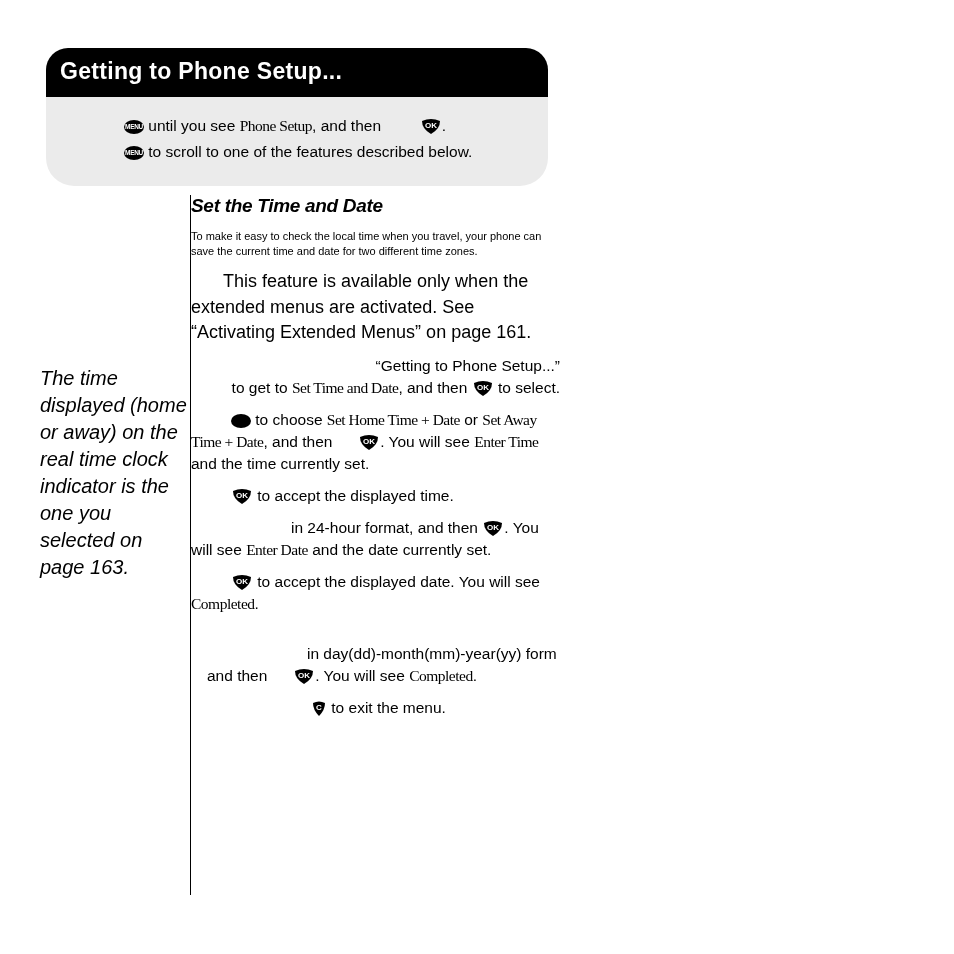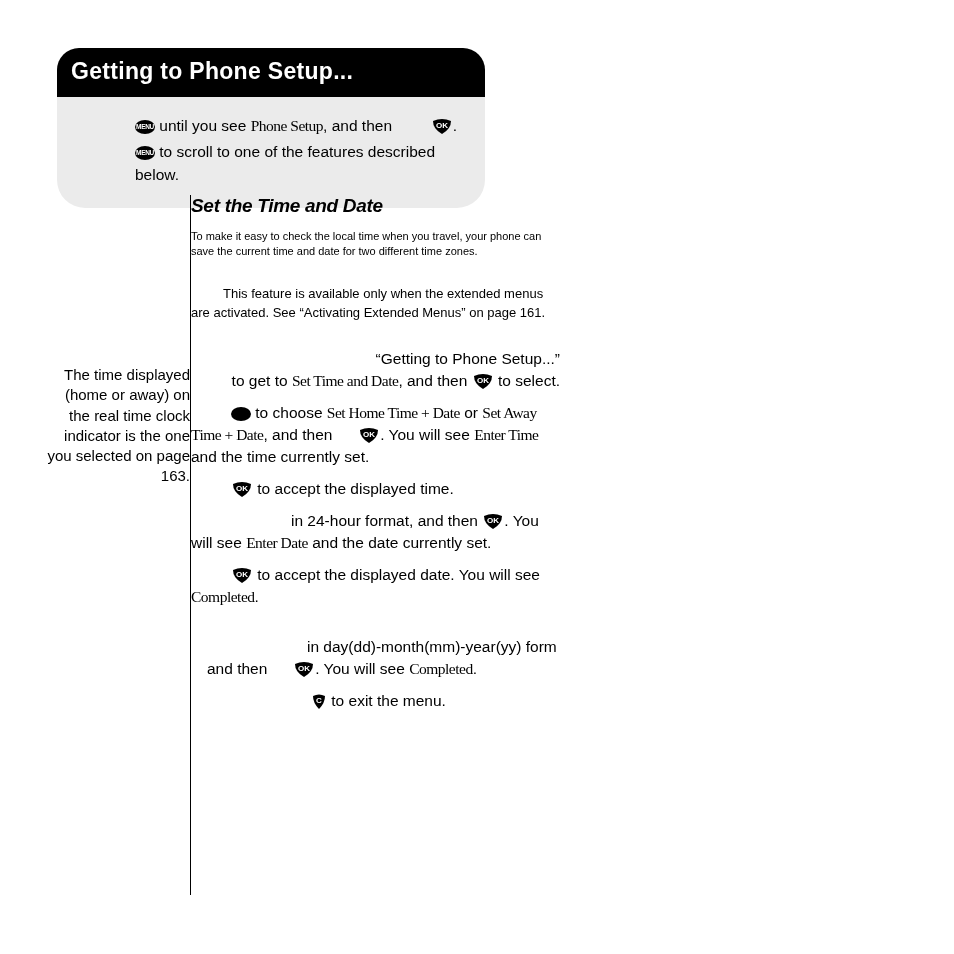--- a/index.html
+++ b/index.html
@@ -11,23 +11,23 @@
     font-family: Arial, Helvetica, sans-serif;
     color: #000;
   }
   .page {
     position: relative;
     width: 954px;
     height: 954px;
   }
   .header-block {
     position: absolute;
-    left: 57px;
+    left: 46px;
     top: 48px;
-    width: 428px;
+    width: 502px;
   }
   .header-bar {
     background: #000;
     color: #fff;
     font-weight: 900;
     font-size: 23px;
     letter-spacing: 0.3px;
     padding: 10px 14px 12px 14px;
     border-top-left-radius: 22px;
     border-top-right-radius: 22px;
@@ -70,23 +70,24 @@
 
   .content-area {
     position: absolute;
     left: 40px;
     top: 195px;
     width: 520px;
     display: flex;
   }
   .margin-note {
     width: 150px;
-    font-size: 15px;
+    font-style: italic;
+    font-size: 20px;
     line-height: 1.35;
-    text-align: right;
+    text-align: left;
     padding-top: 170px;
     box-sizing: border-box;
   }
   .main-col {
     flex: 1;
     border-left: 1.5px solid #000;
     min-height: 700px;
   }
   .section-title {
     font-family: Arial, Helvetica, sans-serif;
@@ -99,22 +100,22 @@
   .body-text {
     font-size: 11px;
     line-height: 1.38;
   }
   .step {
     margin: 10px 0 10px 36px;
     font-size: 15.5px;
     line-height: 1.42;
   }
   .para {
-    margin: 26px 0;
-    font-size: 13px;
+    margin: 10px 0;
+    font-size: 18px;
     line-height: 1.4;
   }
   .indent2 { text-indent: 32px; }
 </style>
 </head>
 <body>
 
 <div class="page">
 
   <div class="header-block">

